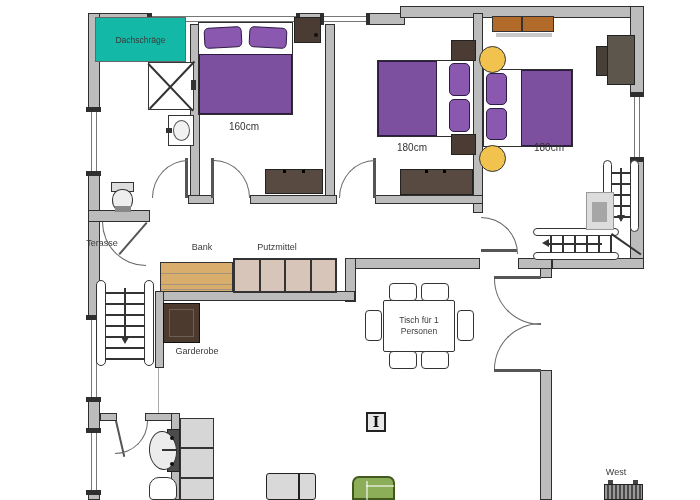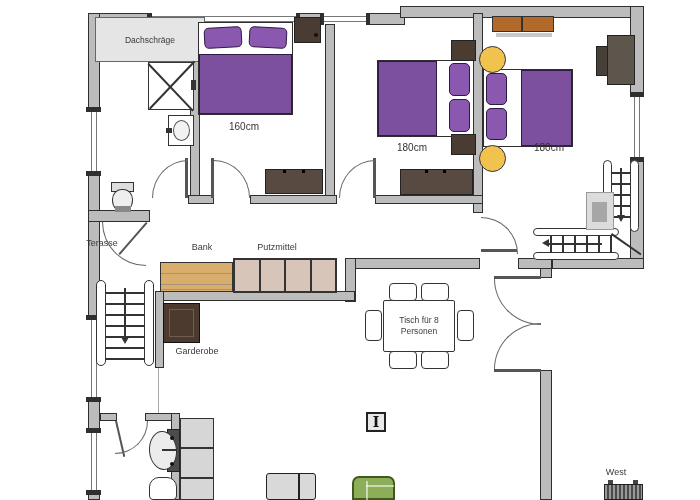--- a/index.html
+++ b/index.html
@@ -95,21 +95,21 @@
   <div class="arc" style="left:481px;top:217px;width:37px;height:37px;border-right-width:1.5px;border-top-width:1.5px;border-top-right-radius:100%;"></div>
 
   <div class="leaf" style="left:115px;top:421px;width:2px;height:37px;transform:rotate(-13deg);transform-origin:0 0;"></div>
   <div class="arc" style="left:115px;top:421px;width:33px;height:33px;border-right-width:1.5px;border-bottom-width:1.5px;border-bottom-right-radius:100%;"></div>
 
   <div class="leaf" style="left:494px;top:276px;width:47px;height:3px;"></div>
   <div class="arc" style="left:494px;top:279px;width:47px;height:46px;border-left-width:1.5px;border-bottom-width:1.5px;border-bottom-left-radius:100%;"></div>
   <div class="leaf" style="left:494px;top:369px;width:47px;height:3px;"></div>
   <div class="arc" style="left:494px;top:323px;width:47px;height:46px;border-left-width:1.5px;border-top-width:1.5px;border-top-left-radius:100%;"></div>
 
-  <div class="abs" style="left:95px;top:17px;width:110px;height:45px;background:#e5e5e5;border:1.5px solid #666;display:flex;align-items:center;justify-content:center;">
+  <div class="abs" style="left:95px;top:17px;width:91px;height:45px;background:#14b8a6;border:1.5px solid #666;display:flex;align-items:center;justify-content:center;">
     <span class="label" style="position:static;font-size:8.5px;">Dachschräge</span>
   </div>
   <div class="abs" style="left:148px;top:62px;width:46px;height:48px;background:#fff;border:1.5px solid #333;"></div>
   <div class="sh" style="left:149px;top:63px;width:65px;transform:rotate(46.5deg);transform-origin:0 0;"></div>
   <div class="sh" style="left:149px;top:108px;width:65px;transform:rotate(-46.5deg);transform-origin:0 0;"></div>
   <div class="abs" style="left:191px;top:80px;width:5px;height:10px;background:#333;"></div>
   <div class="abs" style="left:168px;top:115px;width:26px;height:31px;background:#fff;border:1.5px solid #333;"></div>
   <div class="abs" style="left:173px;top:120px;width:17px;height:21px;border:1px solid #555;border-radius:50%;background:#f2f2f2;"></div>
   <div class="abs" style="left:166px;top:128px;width:6px;height:5px;background:#333;"></div>
   <div class="abs" style="left:111px;top:182px;width:23px;height:10px;background:#ddd;border:1px solid #333;"></div>
@@ -195,21 +195,21 @@
   <div class="sv" style="left:586px;top:236px;height:16px;"></div>
   <div class="sv" style="left:598px;top:236px;height:16px;"></div>
   <div class="sv" style="left:610px;top:236px;height:16px;"></div>
   <div class="sh" style="left:548px;top:243px;width:54px;"></div>
   <div class="ah-left" style="left:542px;top:239px;"></div>
   <div class="sh" style="left:612px;top:233px;width:36px;transform:rotate(35deg);transform-origin:0 0;"></div>
   <div class="abs" style="left:586px;top:192px;width:28px;height:38px;background:#dcdcdc;border:1px solid #999;"></div>
   <div class="abs" style="left:592px;top:202px;width:15px;height:20px;background:#a6a6a6;"></div>
 
   <div class="abs" style="left:383px;top:300px;width:72px;height:52px;background:#fff;border:1.5px solid #333;border-radius:2px;display:flex;flex-direction:column;align-items:center;justify-content:center;line-height:11px;font-size:8.5px;">
-    <span>Tisch für 8</span>
+    <span>Tisch für 1</span>
     <span>Personen</span>
   </div>
   <div class="chair" style="left:389px;top:283px;width:28px;height:18px;"></div>
   <div class="chair" style="left:421px;top:283px;width:28px;height:18px;"></div>
   <div class="chair" style="left:389px;top:351px;width:28px;height:18px;"></div>
   <div class="chair" style="left:421px;top:351px;width:28px;height:18px;"></div>
   <div class="chair" style="left:365px;top:310px;width:17px;height:31px;"></div>
   <div class="chair" style="left:457px;top:310px;width:17px;height:31px;"></div>
 
   <div class="abs" style="left:366px;top:412px;width:20px;height:20px;border:2px solid #222;background:#e8e8e8;display:flex;align-items:center;justify-content:center;font-family:'DejaVu Serif',serif;font-weight:bold;font-size:14px;color:#111;">

